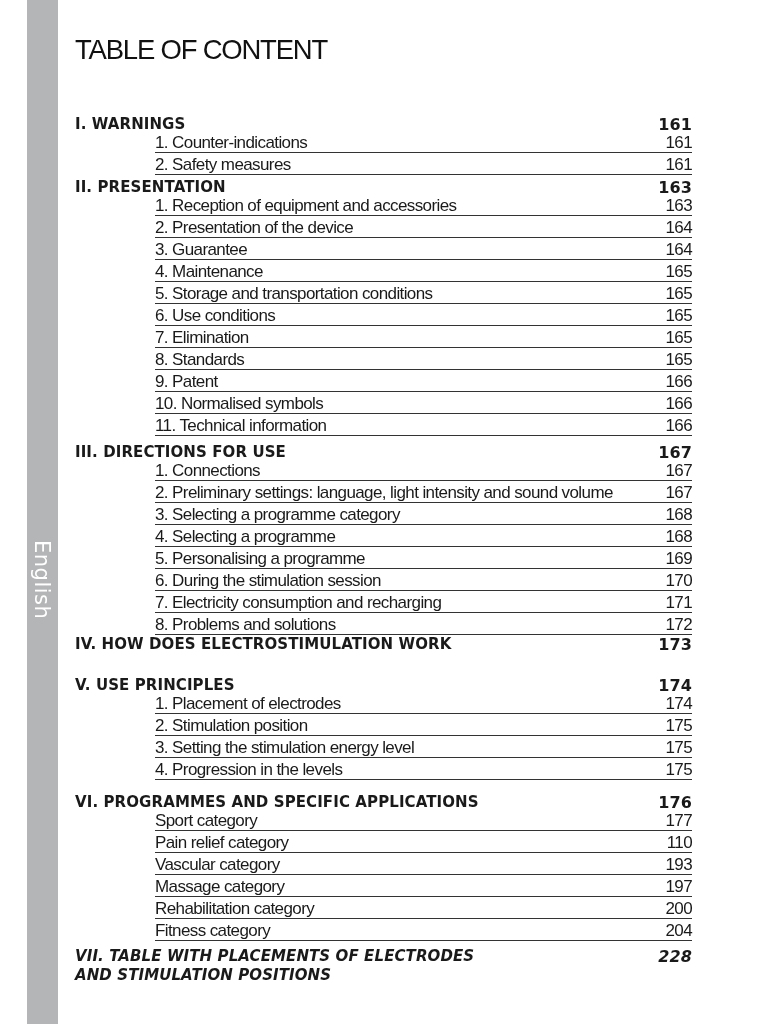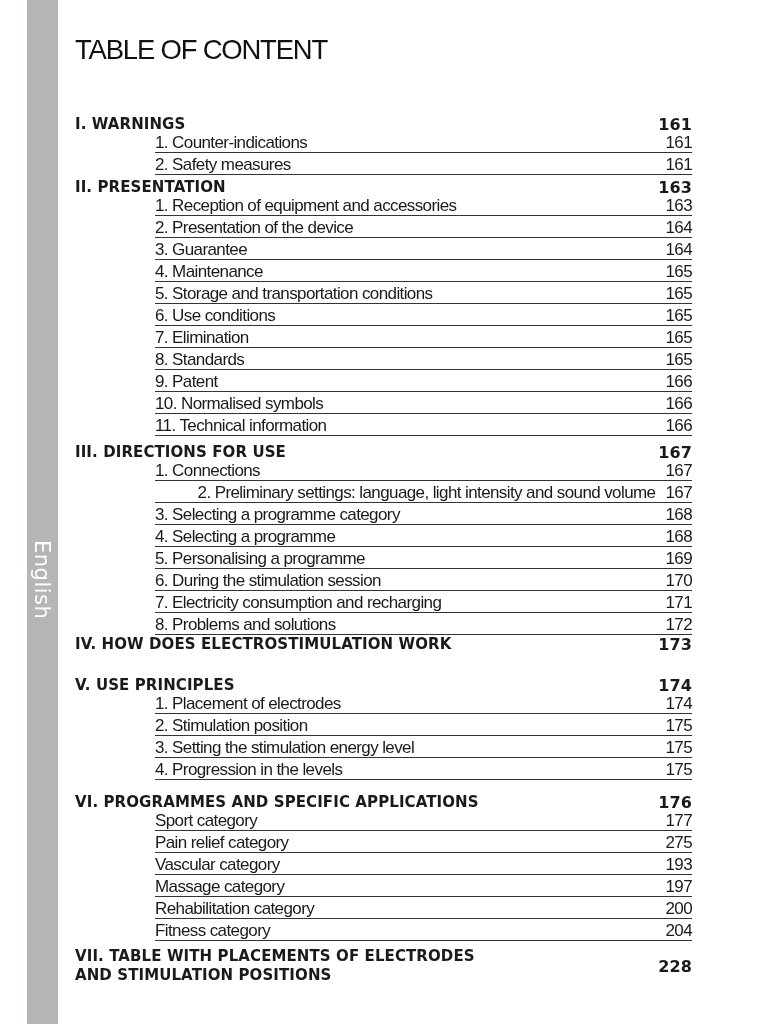--- a/index.html
+++ b/index.html
@@ -27,21 +27,21 @@
     font-weight: normal; color: #111; transform: scaleX(0.98); transform-origin: left;
   }
   .toc { position: absolute; left: 75px; top: 0; width: 617px; }
   .section { position: absolute; left: 0; width: 617px; }
   .sec-head {
     display: flex; justify-content: space-between; align-items: flex-start;
     font-family: "DejaVu Sans", sans-serif; font-weight: bold; font-size: 15px;
     color: #1a1a1a; height: 19px; line-height: 19px; letter-spacing: 0.1px;
   }
   .sec-head .pg { font-size: 16px; }
-  .sec-head.two-line { height: 38px; line-height: 19px; align-items: center; }
+  .sec-head.two-line { height: 38px; line-height: 19px; align-items: flex-start; font-style: italic; }
   .entries { margin-left: 80px; width: 537px; }
   .entry {
     display: flex; justify-content: space-between; align-items: flex-end;
     height: 18px; line-height: 18px;
     font-family: "Liberation Sans", sans-serif; font-size: 17px; letter-spacing: -0.6px;
     color: #1a1a1a; border-bottom: 1px solid #333; margin-bottom: 3px;
   }
   .entry .lbl { white-space: nowrap; }
   .entry .inline-pg { margin-left: 10px; }
 </style>
@@ -129,21 +129,21 @@
   <div class="section" style="top:443px">
     <div class="sec-head">
       <span>III. DIRECTIONS FOR USE</span>
       <span class="pg">167</span>
     </div>
     <div class="entries">
       <div class="entry">
           <span class="lbl">1. Connections</span>
           <span>167</span>
         </div>
-      <div class="entry" style="justify-content:flex-end">
+      <div class="entry" style="justify-content:space-between">
           <span class="lbl">2. Preliminary settings: language, light intensity and sound volume</span>
           <span class="inline-pg">167</span>
         </div>
       <div class="entry">
           <span class="lbl">3. Selecting a programme category</span>
           <span>168</span>
         </div>
       <div class="entry">
           <span class="lbl">4. Selecting a programme</span>
           <span>168</span>
@@ -204,21 +204,21 @@
       <span>VI. PROGRAMMES AND SPECIFIC APPLICATIONS</span>
       <span class="pg">176</span>
     </div>
     <div class="entries">
       <div class="entry">
           <span class="lbl">Sport category</span>
           <span>177</span>
         </div>
       <div class="entry">
           <span class="lbl">Pain relief category</span>
-          <span>275</span>
+          <span>110</span>
         </div>
       <div class="entry">
           <span class="lbl">Vascular category</span>
           <span>193</span>
         </div>
       <div class="entry">
           <span class="lbl">Massage category</span>
           <span>197</span>
         </div>
       <div class="entry">

